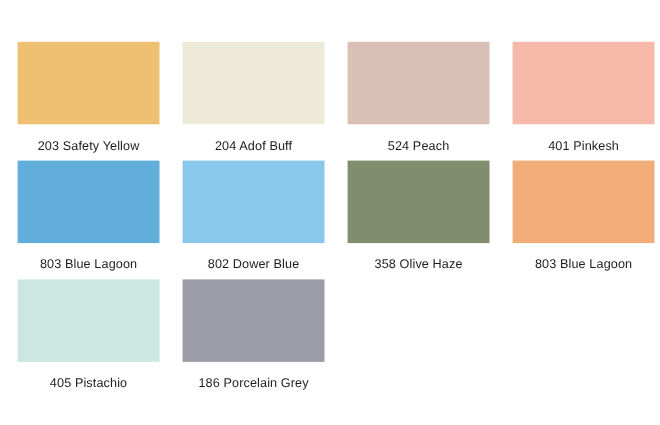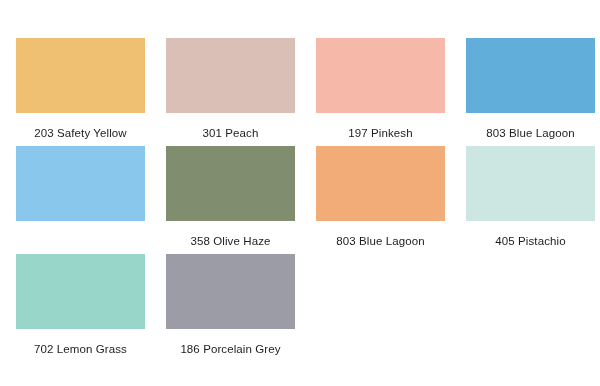--- a/index.html
+++ b/index.html
@@ -50,59 +50,60 @@
 </head>
 <body style="background-color: rgb(255, 255, 255);">
 
 <div class="palette">
 
   <div class="swatch-cell">
     <span class="swatch-chip" style="background-color: rgb(239, 192, 113);"></span>
     <span class="swatch-label">203 Safety Yellow</span>
   </div>
 
+  <div class="swatch-cell">
+    <span class="swatch-chip" style="background-color: rgb(237, 235, 216);"></span>
+    <span class="swatch-label">204 Adof Buff</span>
+  </div>
 
   <div class="swatch-cell">
     <span class="swatch-chip" style="background-color: rgb(217, 191, 181);"></span>
-    <span class="swatch-label">301 Peach</span>
+    <span class="swatch-label">524 Peach</span>
   </div>
 
   <div class="swatch-cell">
     <span class="swatch-chip" style="background-color: rgb(246, 184, 169);"></span>
-    <span class="swatch-label">197 Pinkesh</span>
+    <span class="swatch-label">401 Pinkesh</span>
   </div>
 
   <div class="swatch-cell">
     <span class="swatch-chip" style="background-color: rgb(97, 174, 219);"></span>
     <span class="swatch-label">803 Blue Lagoon</span>
   </div>
 
   <div class="swatch-cell">
     <span class="swatch-chip" style="background-color: rgb(137, 200, 236);"></span>
+    <span class="swatch-label">802 Dower Blue</span>
   </div>
 
   <div class="swatch-cell">
     <span class="swatch-chip" style="background-color: rgb(128, 141, 110);"></span>
     <span class="swatch-label">358 Olive Haze</span>
   </div>
 
   <div class="swatch-cell">
     <span class="swatch-chip" style="background-color: rgb(241, 172, 120);"></span>
     <span class="swatch-label">803 Blue Lagoon</span>
   </div>
 
   <div class="swatch-cell">
     <span class="swatch-chip" style="background-color: rgb(204, 230, 225);"></span>
     <span class="swatch-label">405 Pistachio</span>
   </div>
 
-  <div class="swatch-cell">
-    <span class="swatch-chip" style="background-color: rgb(152, 214, 201);"></span>
-    <span class="swatch-label">702 Lemon Grass</span>
-  </div>
 
 
   <div class="swatch-cell">
     <span class="swatch-chip" style="background-color: rgb(156, 156, 166);"></span>
     <span class="swatch-label">186 Porcelain Grey</span>
   </div>
 
 </div>
 
 </body></html>

